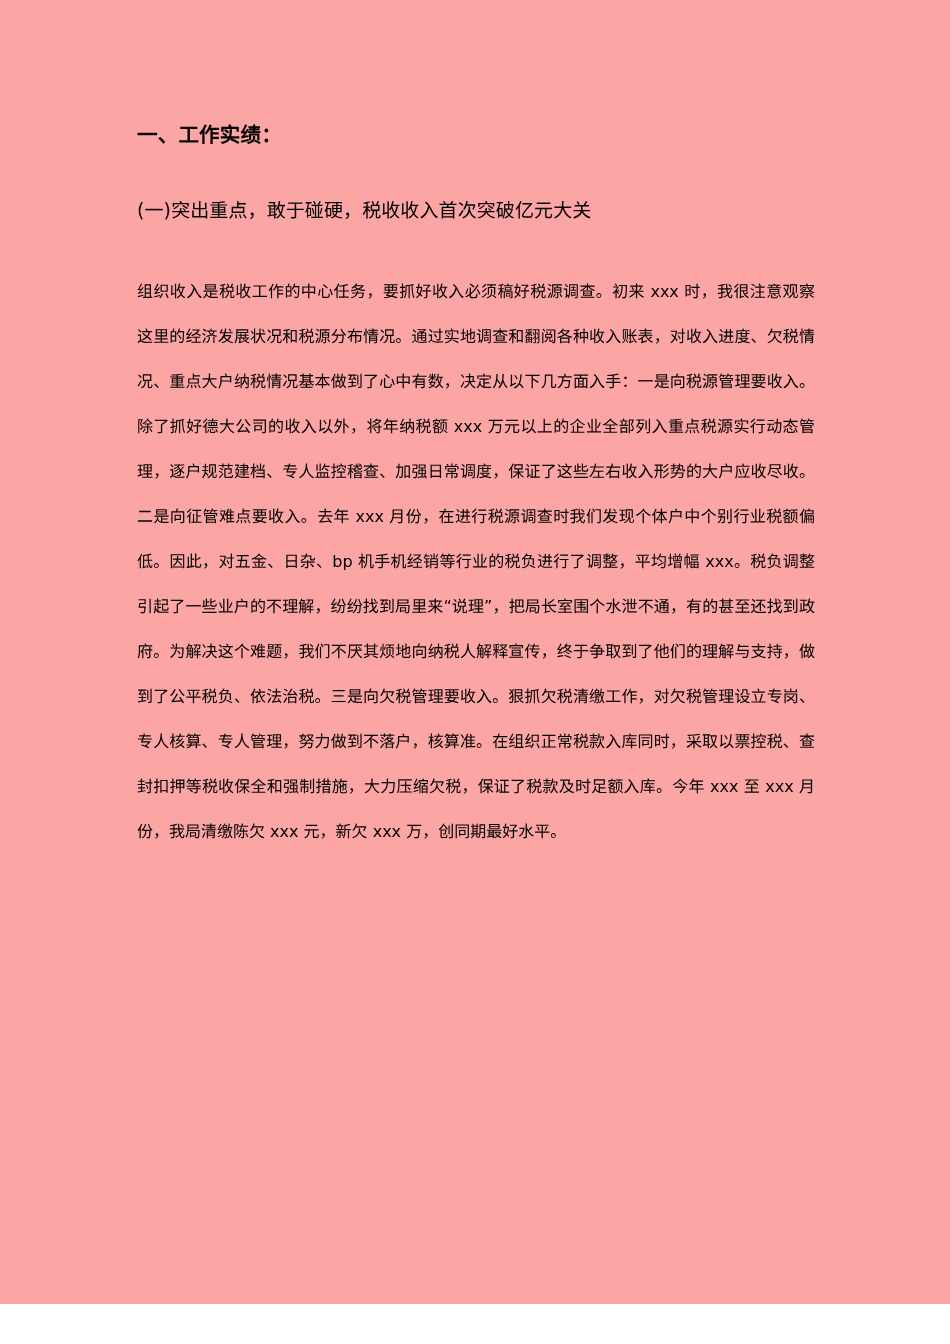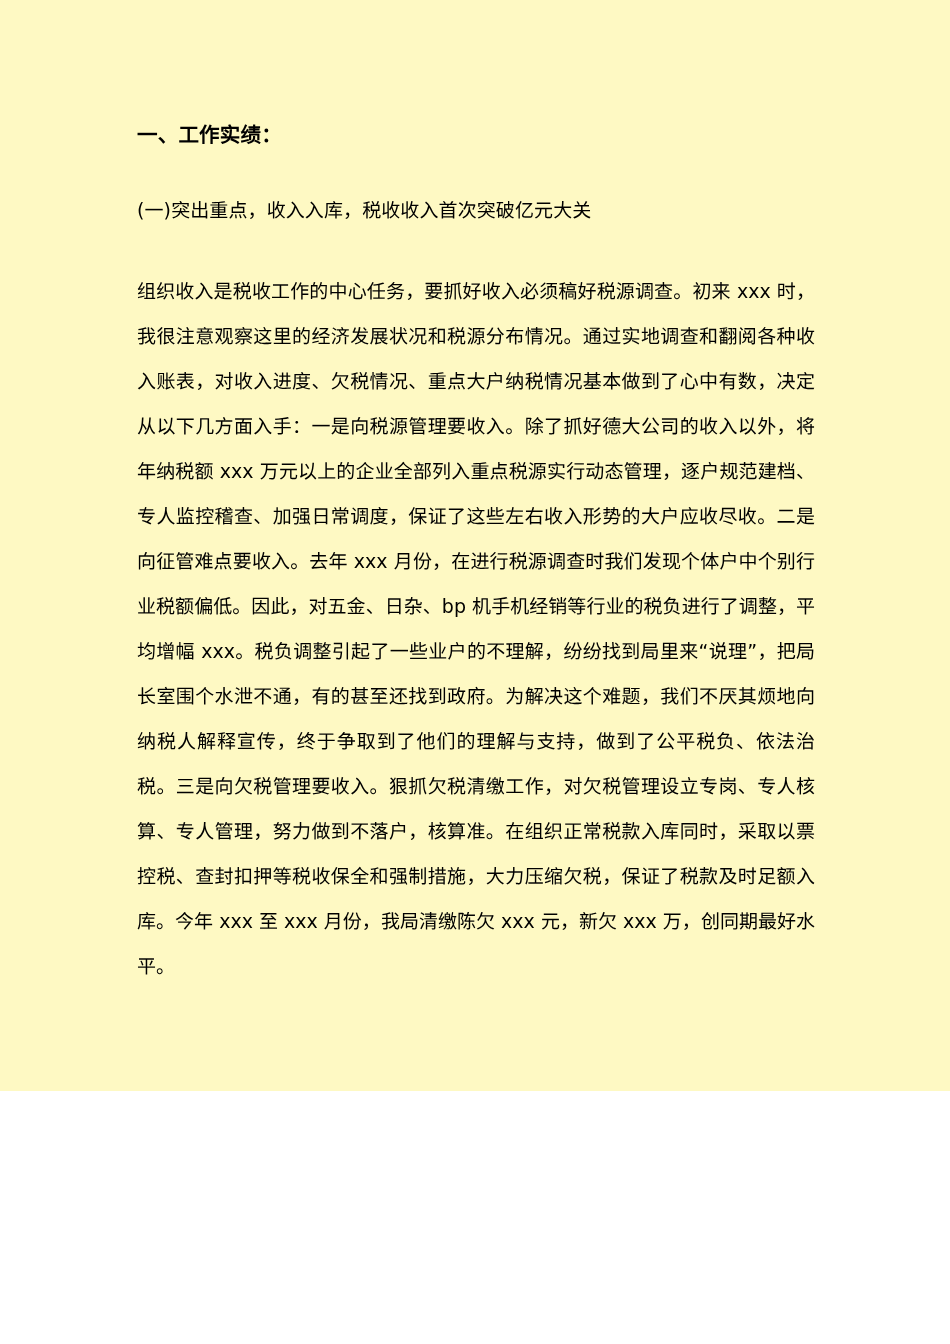--- a/index.html
+++ b/index.html
@@ -9,23 +9,23 @@
     background: #ffffff;
   }
   body {
     font-family: "DejaVu Sans", "Liberation Sans", sans-serif;
     color: #000000;
     -webkit-font-smoothing: antialiased;
   }
   .page {
     position: relative;
     width: 950px;
-    height: 1091px;
+    height: 1304px;
     margin: 0 auto;
-    background: #fef9c3;
+    background: #fca5a5;
     overflow: hidden;
     box-sizing: border-box;
     padding-left: 32px;
   }
   .content {
     position: absolute;
     left: 137px;
     top: 118px;
     width: 678px;
   }
@@ -40,40 +40,40 @@
   }
   .sub-heading {
     font-size: 19px;
     font-weight: normal;
     line-height: 34px;
     letter-spacing: 0.1px;
     margin: 0 0 42px 0;
     text-align: left;
   }
   .body-para {
-    font-size: 19px;
+    font-size: 16px;
     font-weight: normal;
     line-height: 45px;
     text-align: justify;
     text-justify: inter-ideograph;
     margin: 0 0 30px 0;
     word-break: break-all;
     overflow-wrap: break-word;
   }
   .body-para:last-child {
     margin-bottom: 0;
   }
 </style>
 </head>
 <body>
 
 <div class="page">
   <div class="content">
 
     <h1 class="section-heading">一、工作实绩：</h1>
 
-    <h2 class="sub-heading">(一)突出重点，收入入库，税收收入首次突破亿元大关</h2>
+    <h2 class="sub-heading">(一)突出重点，敢于碰硬，税收收入首次突破亿元大关</h2>
 
     <p class="body-para">组织收入是税收工作的中心任务，要抓好收入必须稿好税源调查。初来 xxx 时，我很注意观察这里的经济发展状况和税源分布情况。通过实地调查和翻阅各种收入账表，对收入进度、欠税情况、重点大户纳税情况基本做到了心中有数，决定从以下几方面入手：一是向税源管理要收入。除了抓好德大公司的收入以外，将年纳税额 xxx 万元以上的企业全部列入重点税源实行动态管理，逐户规范建档、专人监控稽查、加强日常调度，保证了这些左右收入形势的大户应收尽收。二是向征管难点要收入。去年 xxx 月份，在进行税源调查时我们发现个体户中个别行业税额偏低。因此，对五金、日杂、bp 机手机经销等行业的税负进行了调整，平均增幅 xxx。税负调整引起了一些业户的不理解，纷纷找到局里来“说理”，把局长室围个水泄不通，有的甚至还找到政府。为解决这个难题，我们不厌其烦地向纳税人解释宣传，终于争取到了他们的理解与支持，做到了公平税负、依法治税。三是向欠税管理要收入。狠抓欠税清缴工作，对欠税管理设立专岗、专人核算、专人管理，努力做到不落户，核算准。在组织正常税款入库同时，采取以票控税、查封扣押等税收保全和强制措施，大力压缩欠税，保证了税款及时足额入库。今年 xxx 至 xxx 月份，我局清缴陈欠 xxx 元，新欠 xxx 万，创同期最好水平。</p>
 
 
   </div>
 </div>
 
 </body></html>

